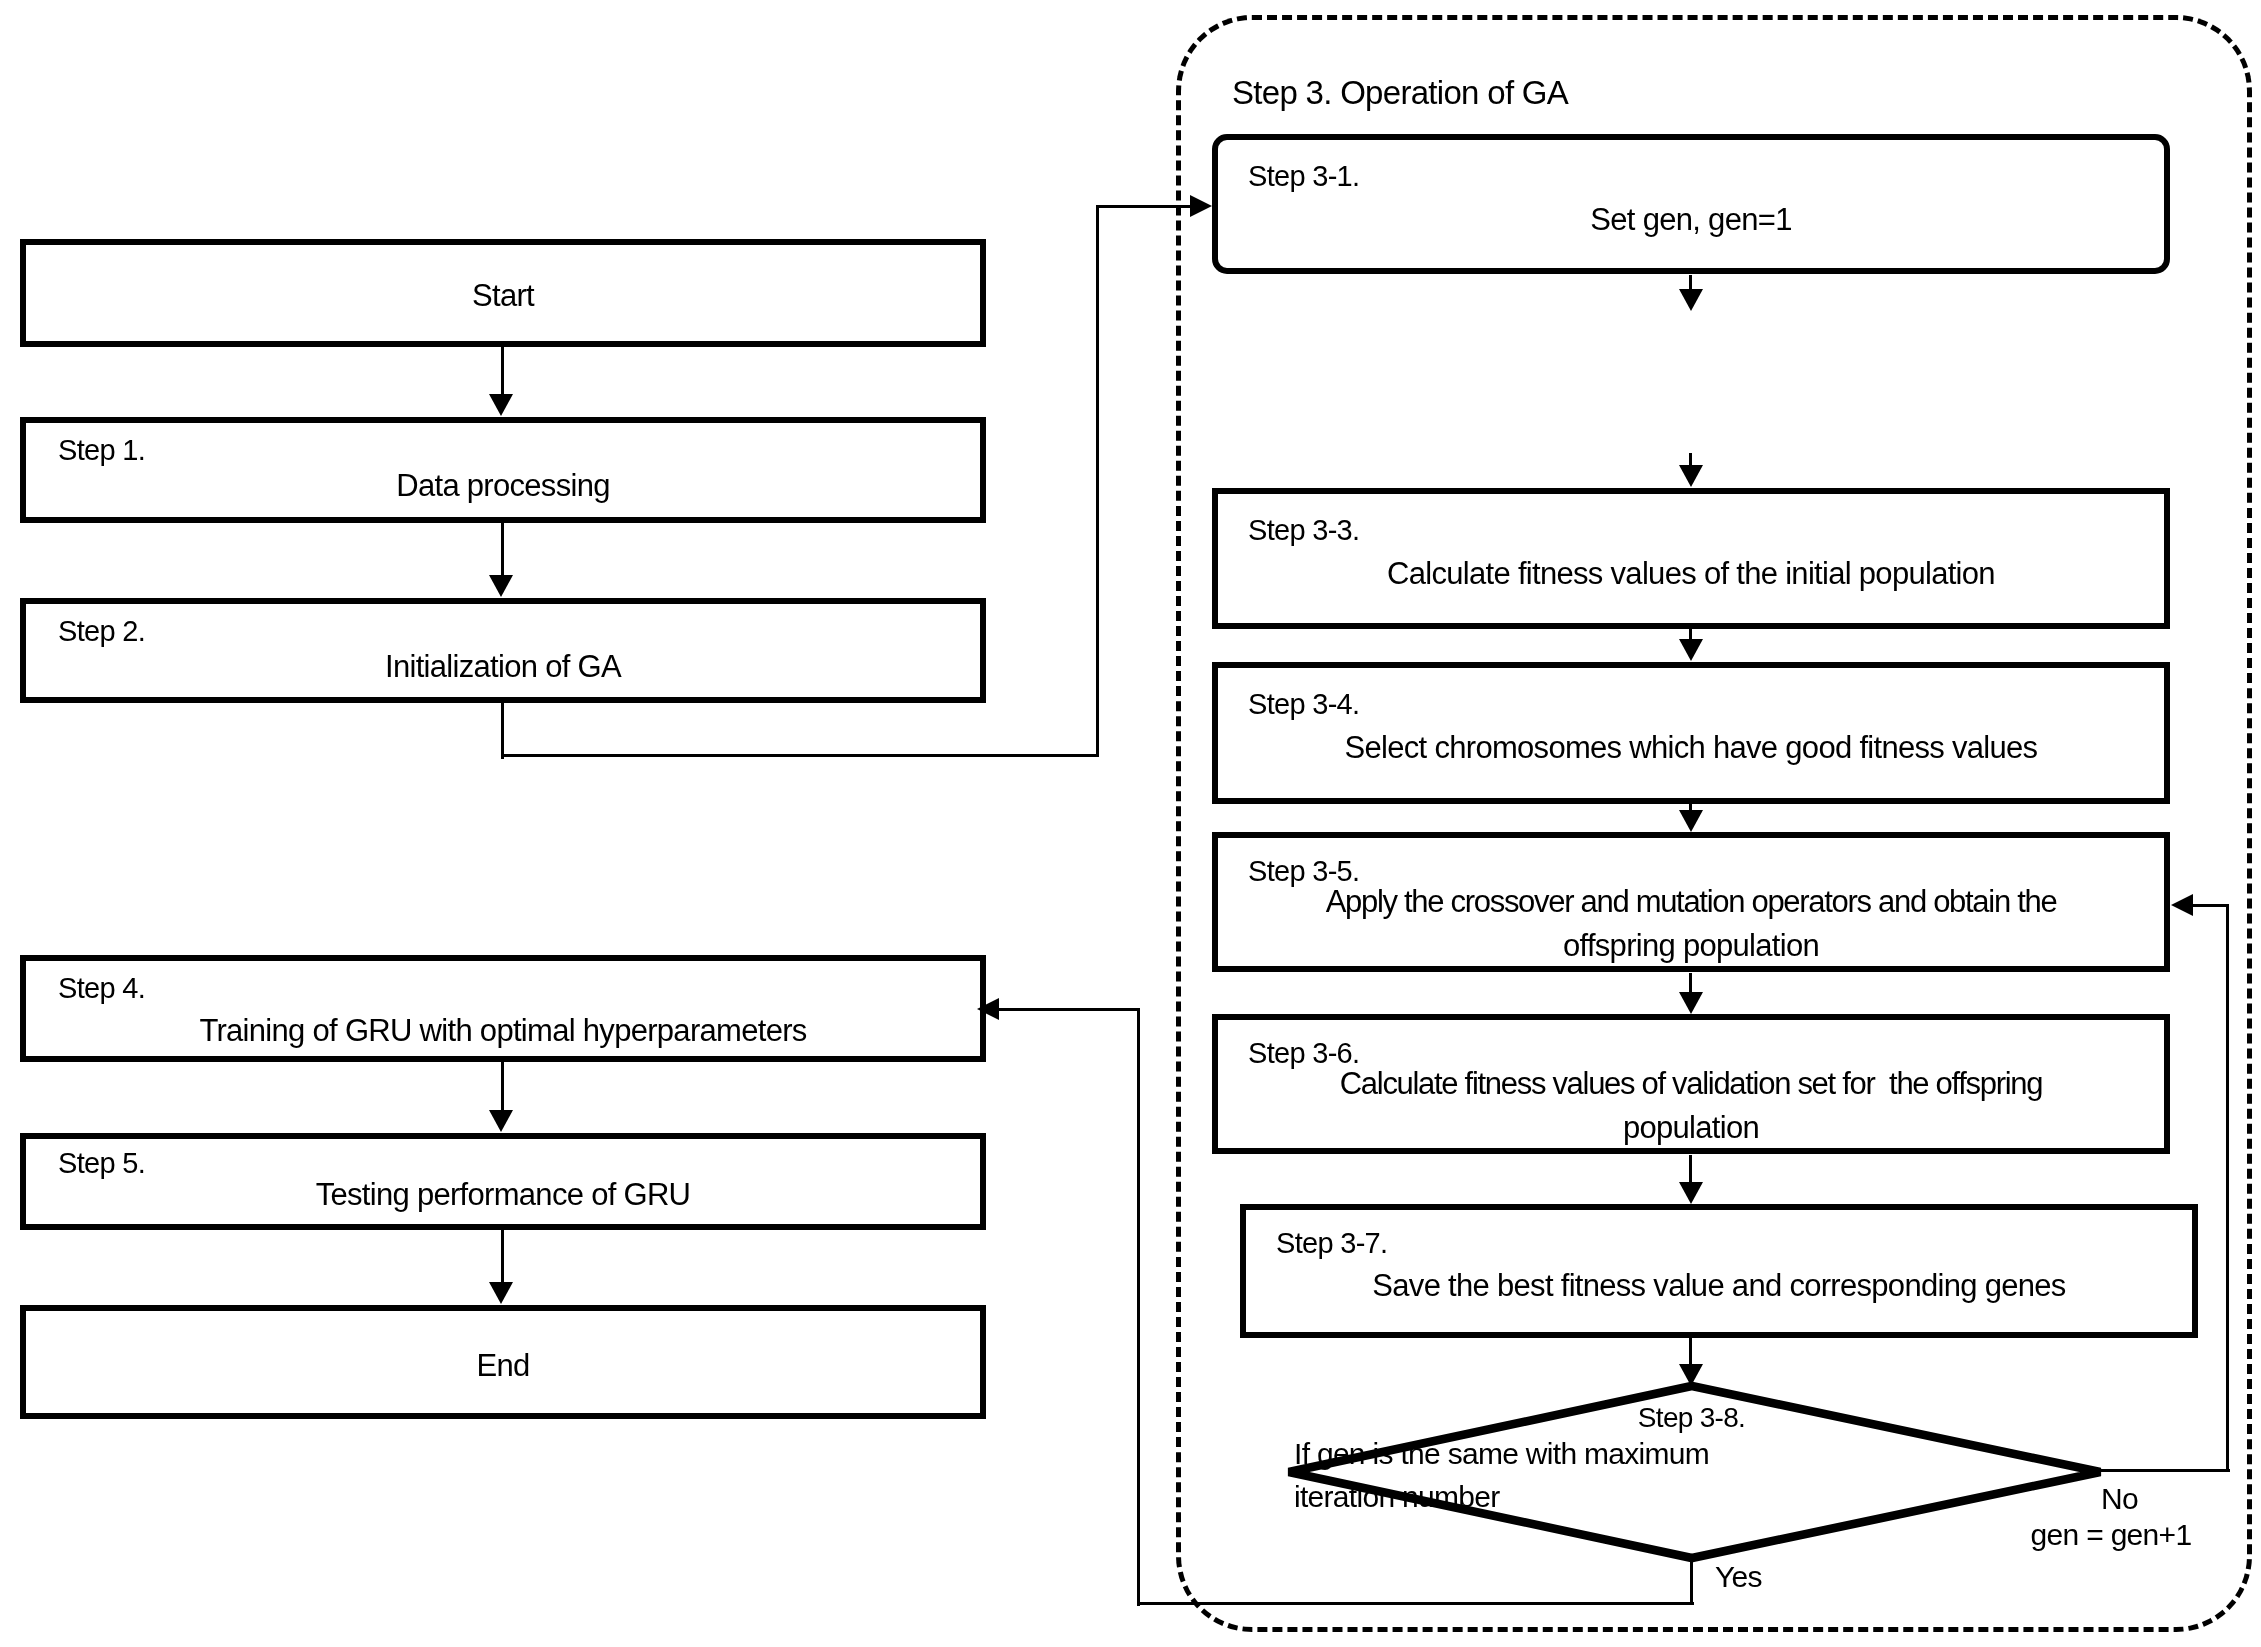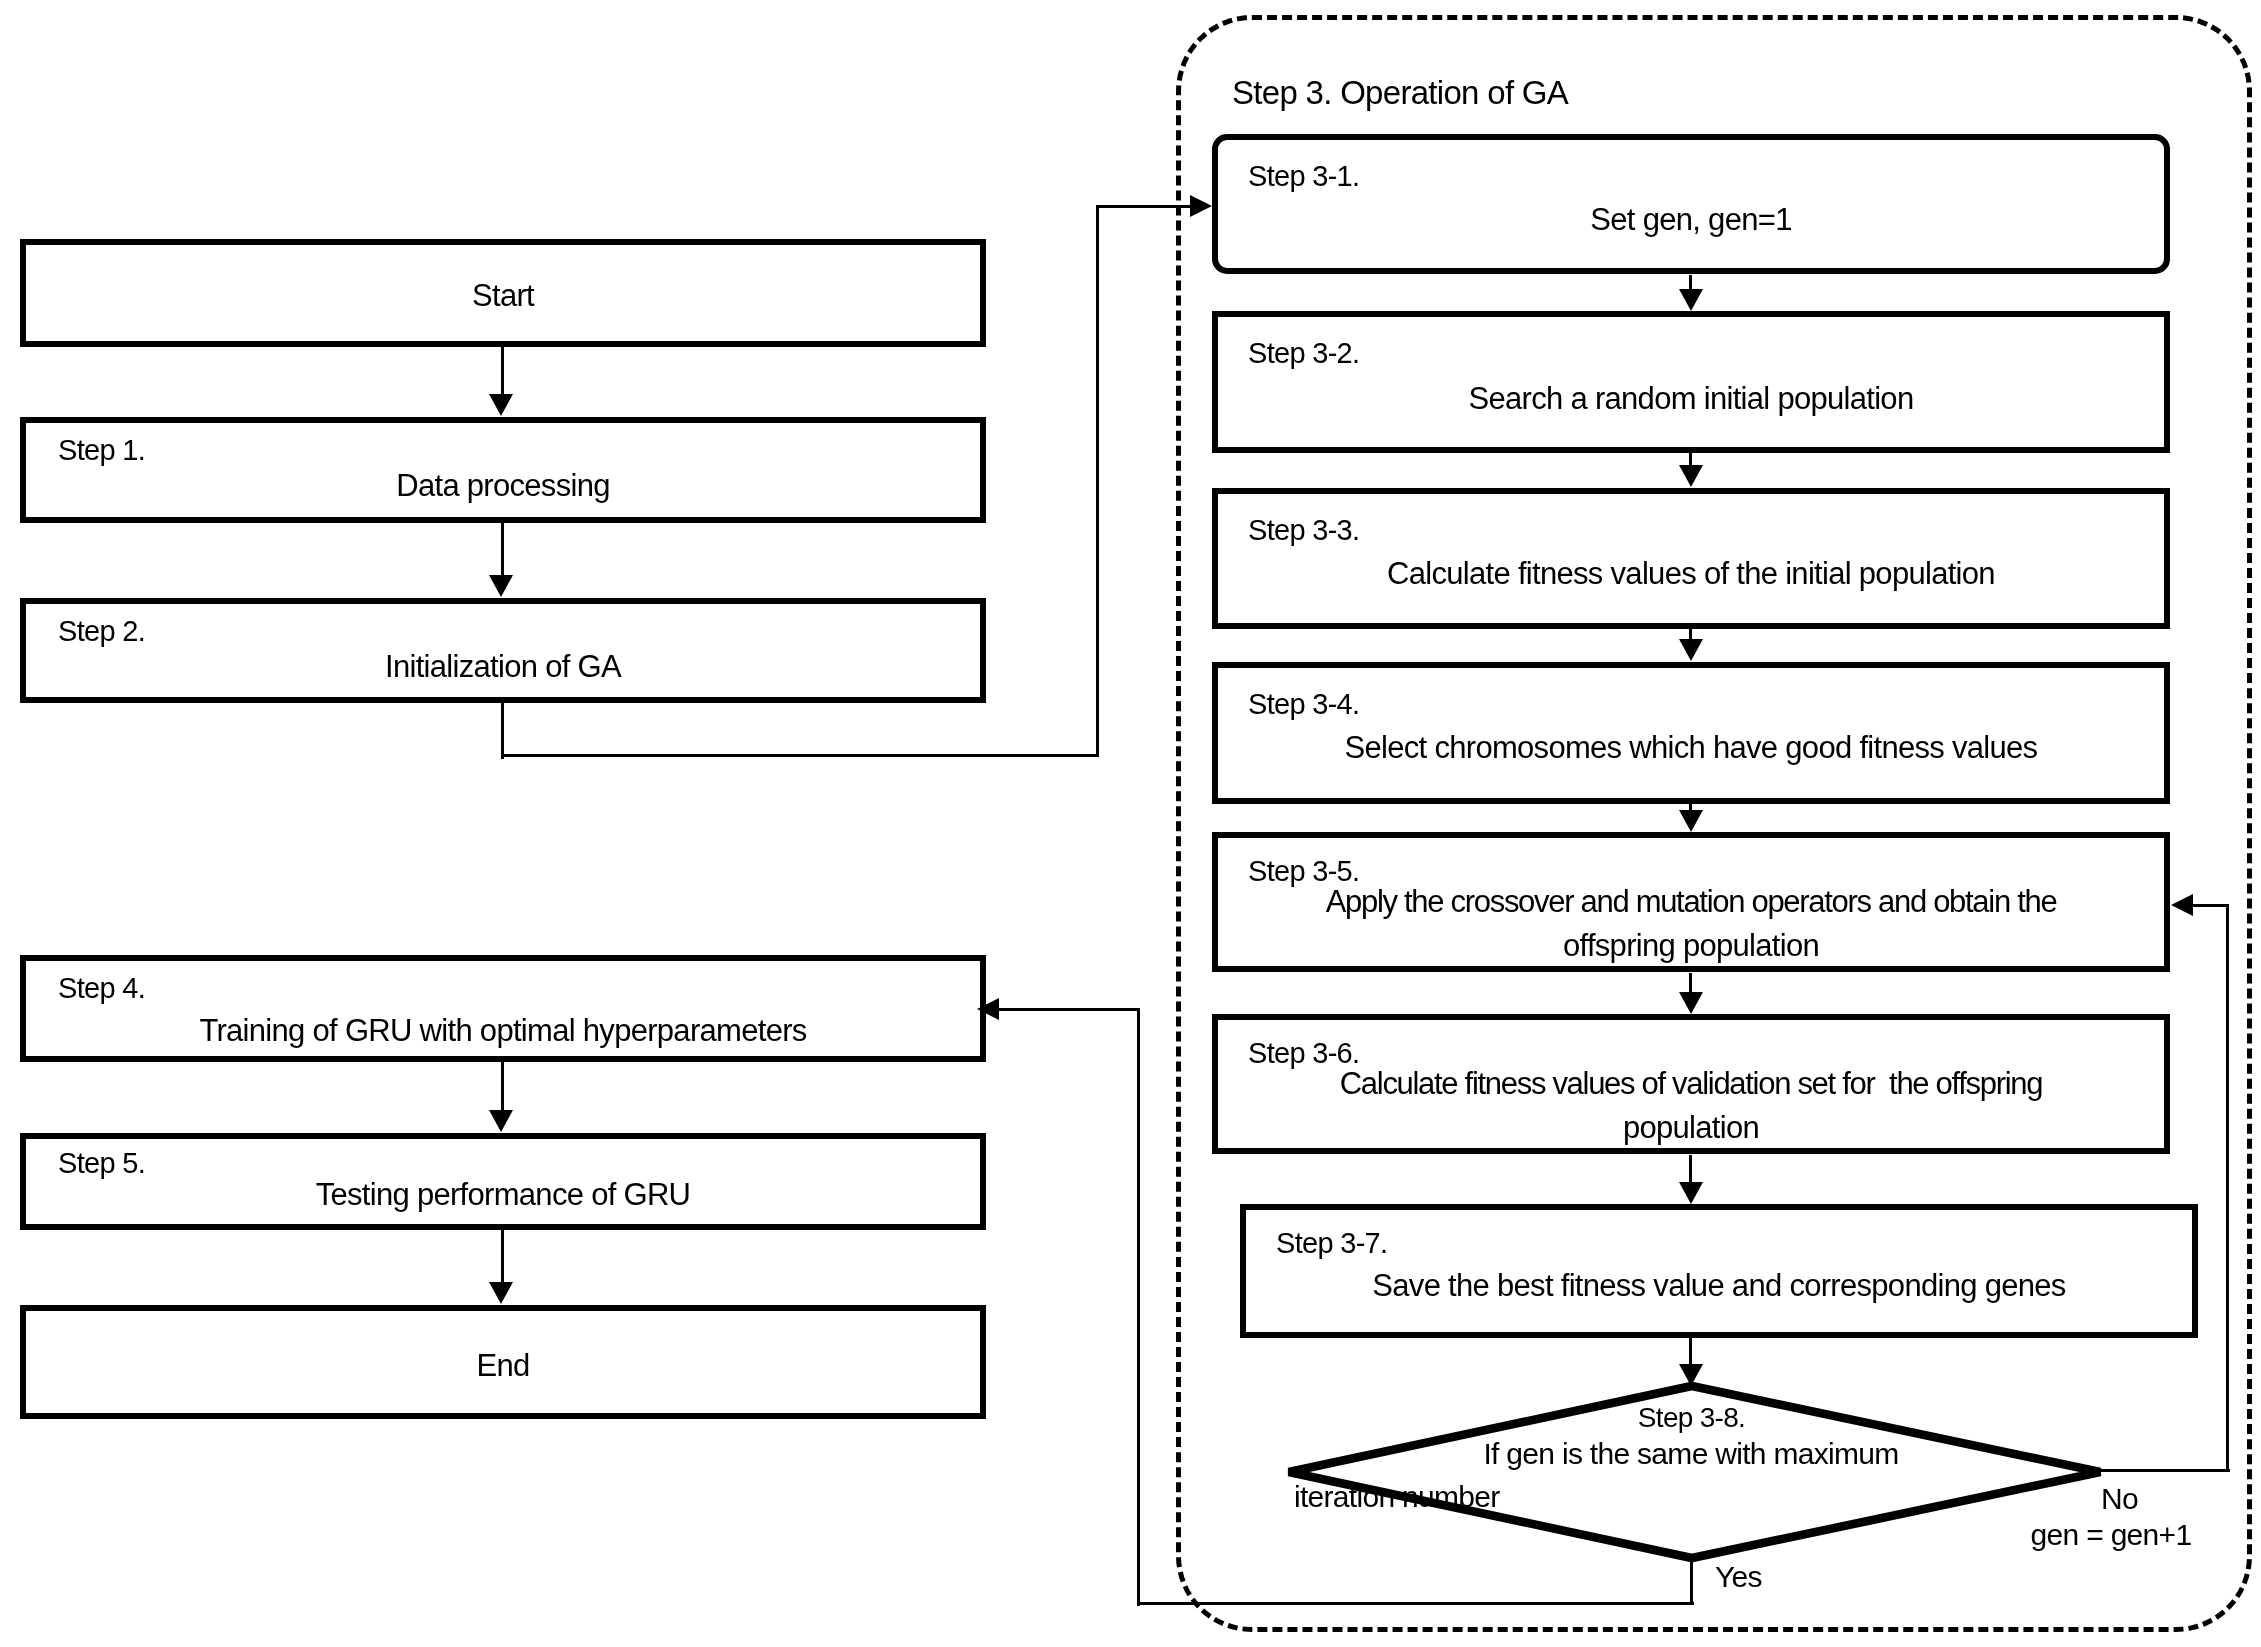--- a/index.html
+++ b/index.html
@@ -32,21 +32,21 @@
   .arrow-down{position:absolute;width:0;height:0;
     border-left:12px solid transparent;border-right:12px solid transparent;border-top:22.5px solid #000;}
   .arrow-right{position:absolute;width:0;height:0;
     border-top:11.2px solid transparent;border-bottom:11.2px solid transparent;border-left:22.5px solid #000;}
   .arrow-left{position:absolute;width:0;height:0;
     border-top:11.2px solid transparent;border-bottom:11.2px solid transparent;border-right:22.5px solid #000;}
   .free-text{position:absolute;font-size:30px;letter-spacing:-0.7px;white-space:pre;}
   .centered{text-align:center;}
   .diamond-svg{position:absolute;left:1284px;top:1380px;}
   .diamond-label{position:absolute;left:1493px;top:1402px;width:397px;text-align:center;font-size:28px;letter-spacing:-0.7px;white-space:pre;}
-  .diamond-line1{position:absolute;left:1294px;top:1437px;width:794px;text-align:center;font-size:30px;letter-spacing:-0.7px;white-space:pre;}
+  .diamond-line1{position:absolute;left:1294px;top:1437px;width:794px;text-align:left;font-size:30px;letter-spacing:-0.7px;white-space:pre;}
   .diamond-line2{position:absolute;left:1294px;top:1480px;width:794px;font-size:30px;letter-spacing:-0.7px;white-space:pre;}
 </style>
 </head>
 <body>
 
 <div class="canvas">
 
   <div class="dashed-container"></div>
   <div class="ga-title">Step 3. Operation of GA</div>
 
@@ -76,24 +76,20 @@
 
   <div class="node" style="left:20px;top:1305px;width:966px;height:114px;">
     <div class="box-line" style="top:37px;">End</div>
   </div>
 
   <div class="node" style="left:1212px;top:134px;width:958px;height:140px;border-radius:15px;">
     <div class="step-label" style="left:30px;top:20px;">Step 3-1.</div>
     <div class="box-line" style="top:62px;">Set gen, gen=1</div>
   </div>
 
-  <div class="node" style="left:1212px;top:311px;width:958px;height:142px;">
-    <div class="step-label" style="left:30px;top:20px;">Step 3-2.</div>
-    <div class="box-line" style="top:64px;">Search a random initial population</div>
-  </div>
 
   <div class="node" style="left:1212px;top:488px;width:958px;height:141px;">
     <div class="step-label" style="left:30px;top:20px;">Step 3-3.</div>
     <div class="box-line" style="top:62px;">Calculate fitness values of the initial population</div>
   </div>
 
   <div class="node" style="left:1212px;top:662px;width:958px;height:142px;">
     <div class="step-label" style="left:30px;top:20px;">Step 3-4.</div>
     <div class="box-line" style="top:62px;">Select chromosomes which have good fitness values</div>
   </div>

